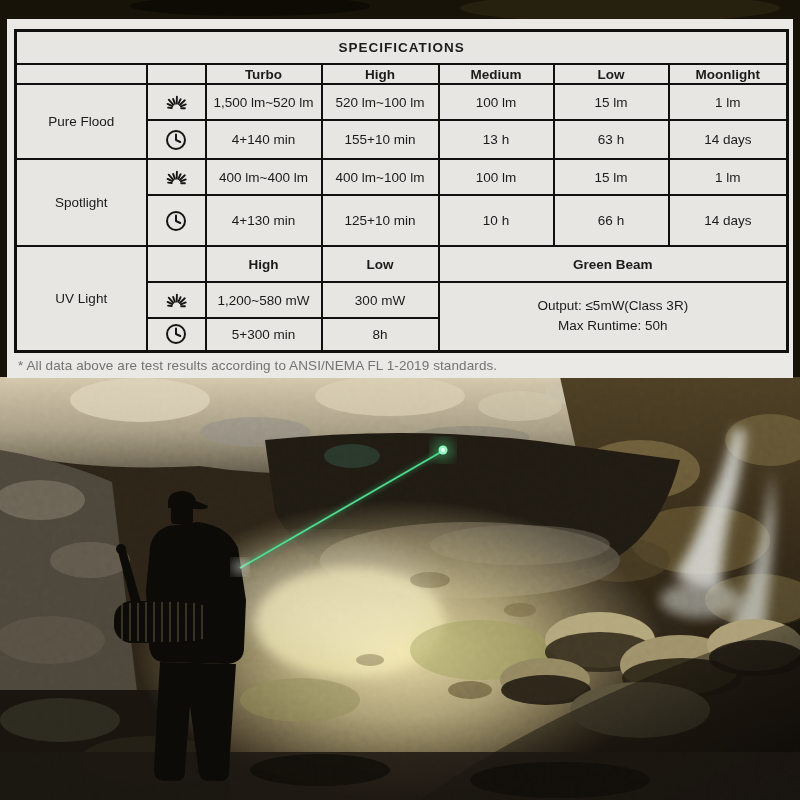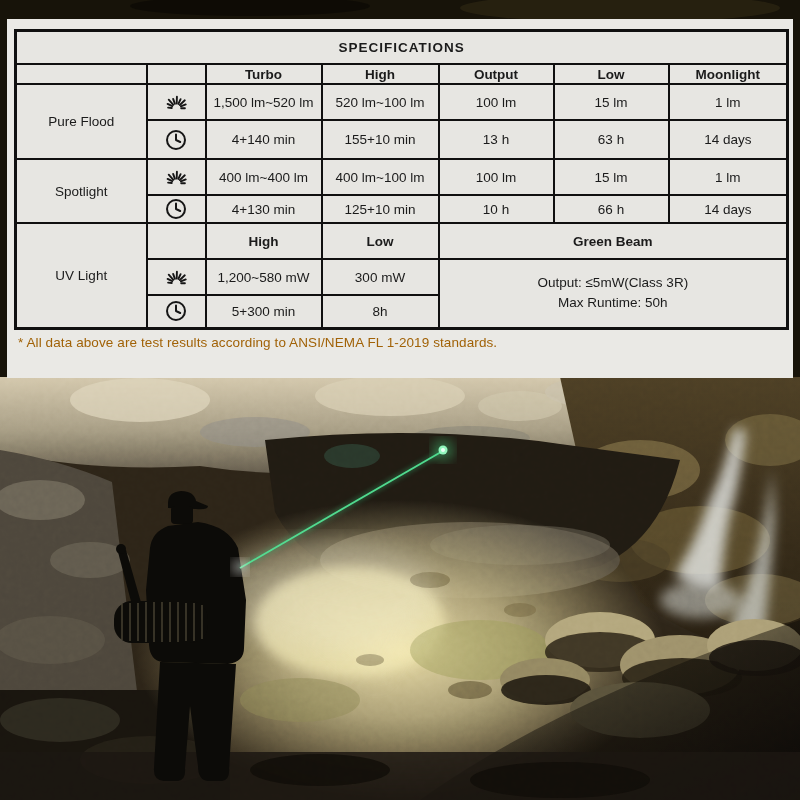--- a/index.html
+++ b/index.html
@@ -19,21 +19,21 @@
   }
   td.title-cell{
     background:#0b0b0b;color:#ffffff;font-weight:bold;font-size:23px;
     letter-spacing:1px;height:31px;
   }
   td.hdr-cell{font-weight:bold;font-size:17px;}
   td.rowlabel{font-weight:normal;font-size:18px;}
   td.icon-cell svg{display:block;margin:0 auto;}
   td.greenbeam{white-space:normal;line-height:1.5;font-size:13.5px;margin-left:8px;}
   .footnote{
-    margin-top:5px;padding-left:4px;font-size:13.5px;color:#a16207;letter-spacing:0.1px;
+    margin-top:5px;padding-left:4px;font-size:13.5px;color:#737373;letter-spacing:0.1px;
   }
 </style>
 </head>
 <body>
 
 <svg class="cave" width="800" height="800" viewBox="0 0 800 800" xmlns="http://www.w3.org/2000/svg">
   <defs>
     <radialGradient id="gFloor" cx="50%" cy="50%" r="50%">
       <stop offset="0%" stop-color="#ecdfa6"></stop>
       <stop offset="45%" stop-color="#bfb283" stop-opacity="0.85"></stop>
@@ -189,21 +189,21 @@
 
       <tr style="height:33px">
         <td class="title-cell" colspan="7">SPECIFICATIONS</td>
       </tr>
 
       <tr style="height:20px">
         <td></td>
         <td></td>
         <td class="hdr-cell">Turbo</td>
         <td class="hdr-cell">High</td>
-        <td class="hdr-cell">Output</td>
+        <td class="hdr-cell">Medium</td>
         <td class="hdr-cell">Low</td>
         <td class="hdr-cell">Moonlight</td>
       </tr>
 
       <tr style="height:36px">
         <td class="rowlabel" rowspan="2">Pure Flood</td>
         <td class="icon-cell">
           <svg width="27" height="21" viewBox="0 0 25 20" fill="none" stroke="#161616" stroke-width="1.8" stroke-linecap="round">
             <line x1="8" y1="15.2" x2="4.5" y2="14.9"></line>
               <line x1="8.5" y1="13.5" x2="4" y2="11.3"></line>
@@ -250,21 +250,21 @@
               <line x1="16.7" y1="13.8" x2="21.3" y2="11.9"></line>
             <line x1="17" y1="15.5" x2="20.5" y2="15.5"></line>
           </svg>
         </td>
         <td>400 lm~400 lm</td>
         <td>400 lm~100 lm</td>
         <td>100 lm</td>
         <td>15 lm</td>
         <td>1 lm</td>
       </tr>
-      <tr style="height:28px">
+      <tr style="height:51px">
         <td class="icon-cell">
           <svg width="24" height="24" viewBox="0 0 24 24" fill="none" stroke="#161616" stroke-width="2" stroke-linecap="round" stroke-linejoin="round">
             <circle cx="12" cy="12" r="9"></circle>
               <path d="M12 6.5 V12 L16.2 14"></path>
           </svg>
         </td>
         <td>4+130 min</td>
         <td>125+10 min</td>
         <td>10 h</td>
         <td>66 h</td>

